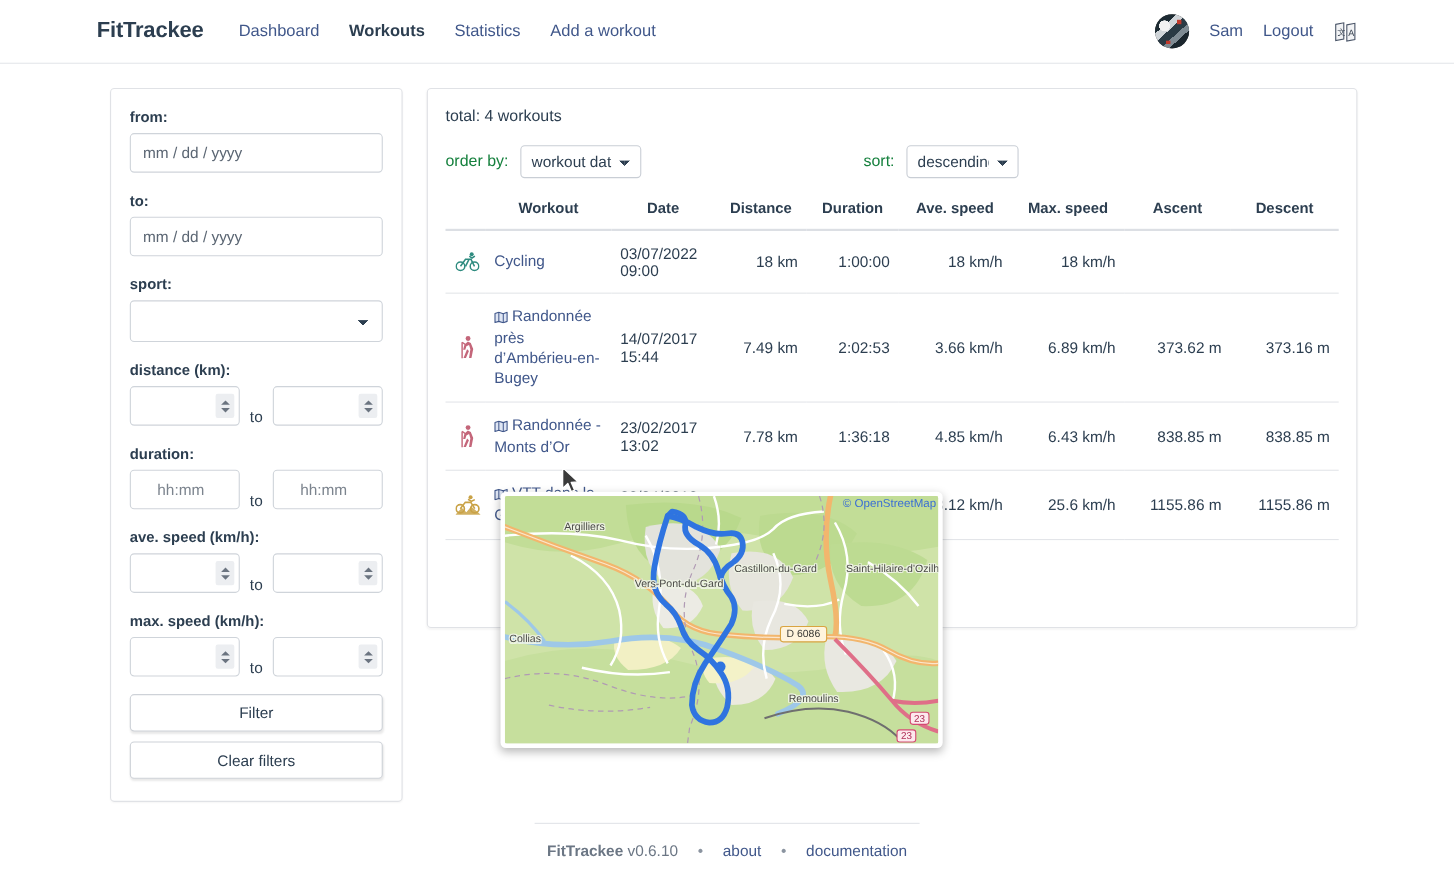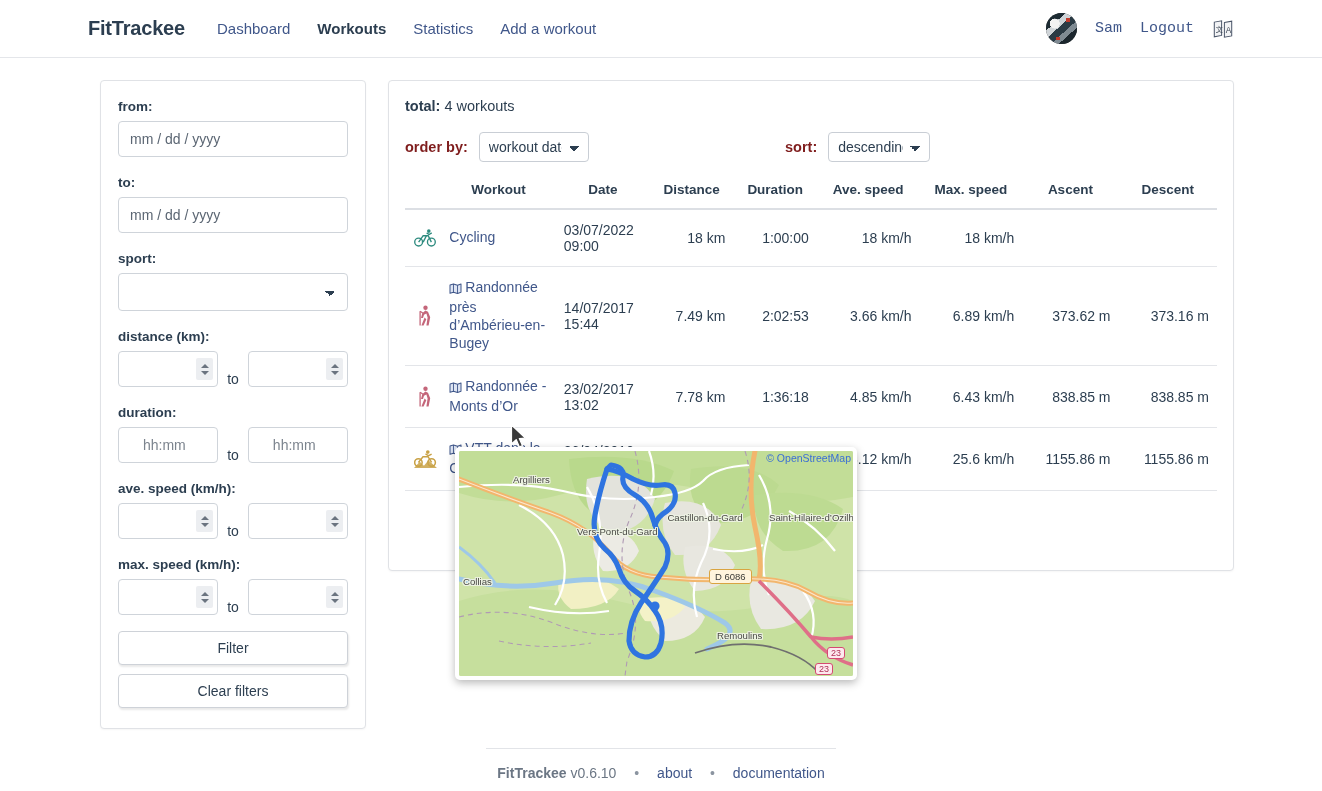--- a/index.html
+++ b/index.html
@@ -53,21 +53,21 @@
   }
   .avatar .a1 {
     position:absolute; inset:0;
     background:
       radial-gradient(circle at 28% 34%, #f2f2f2 0 16%, transparent 17%),
       linear-gradient(138deg, #1d2b33 0 30%, #cfd4d8 30% 44%, #2a3a44 44% 60%, #7f8b93 60% 72%, #1b262d 72% 100%);
   }
   .avatar .dot1 { position:absolute; width:4px; height:4px; background:#c0392b; left:20px; top:5px; }
   .avatar .dot2 { position:absolute; width:4px; height:3px; background:#c0392b; left:10px; top:24px; }
   .username, .logout {
-    font-size:15px; color:#40578a; text-decoration:none;font-family:Liberation Mono, monospace;
+    font-size:15px; color:#40578a; text-decoration:none;
   }
   .lang-icon { width:22px; height:22px; display:block; }
 
   
   .page {
     display:flex;
     padding:22px 88px 0 100px;
     gap:22px;
     align-items:flex-start;
   }
@@ -173,27 +173,27 @@
     cursor:pointer;
   }
 
   
   .main {
     flex:1;
     padding:17px 16px 22px 16px;
     position:relative;
   }
   .total-line { font-size:14.5px; color:#2c3e50; margin-bottom:18px; }
-  .total-line b { font-weight:bold; }
+  .total-line b { font-weight:normal; }
   .controls {
     display:flex; align-items:center;
     margin-bottom:20px;
     position:relative;
   }
-  .ctl-label { font-size:14.5px; font-weight:bold; color:#7f1d1d; margin-right:11px; }
+  .ctl-label { font-size:14.5px; font-weight:normal; color:#15803d; margin-right:11px; }
   .ctl-select {
     height:30px;
     border:1px solid #c9ced5;
     border-radius:4px;
     background:#fff;
     font-size:14px;
     color:#2c3e50;
     font-family:"Liberation Sans", sans-serif;
     padding:0 26px 0 9px;
     appearance:none;

